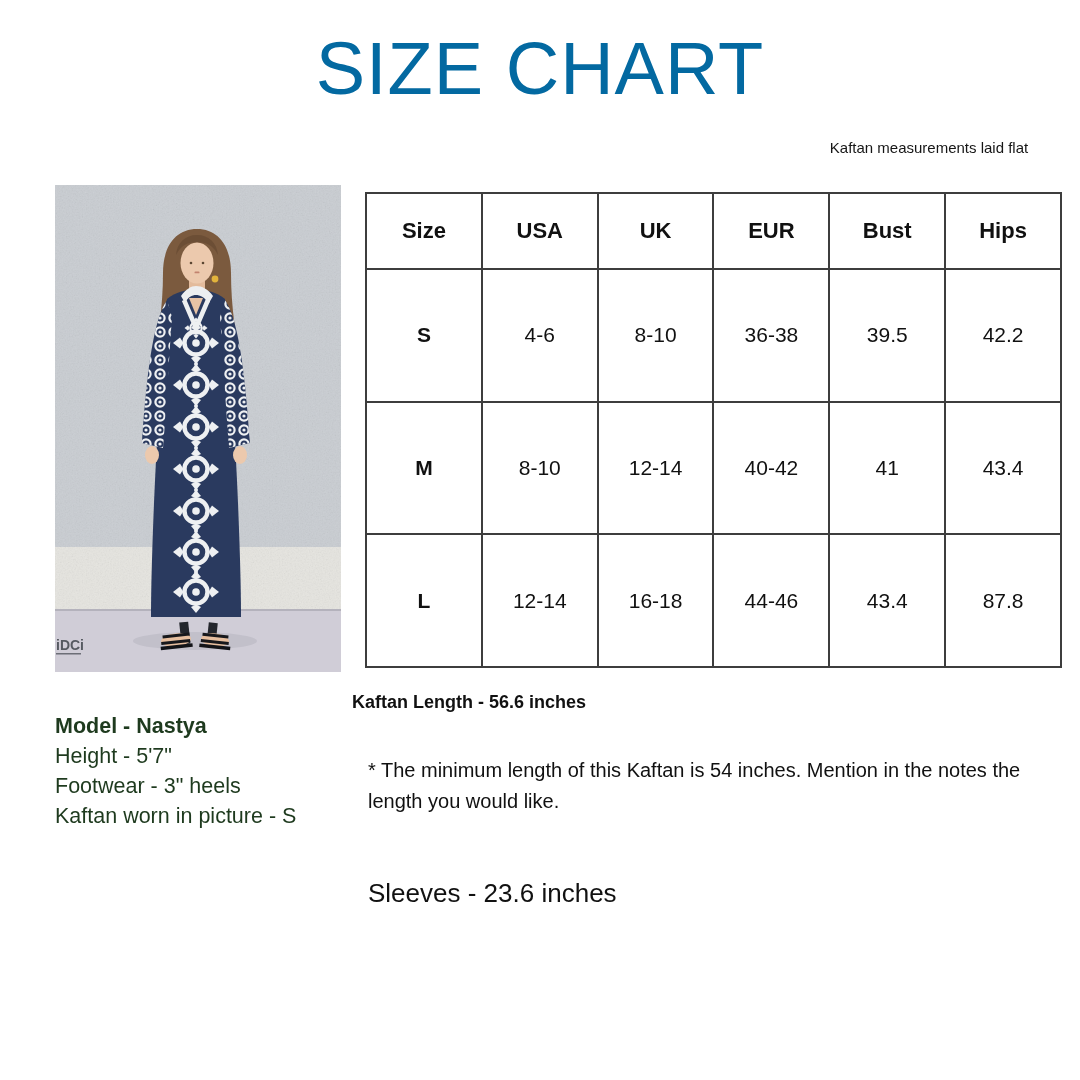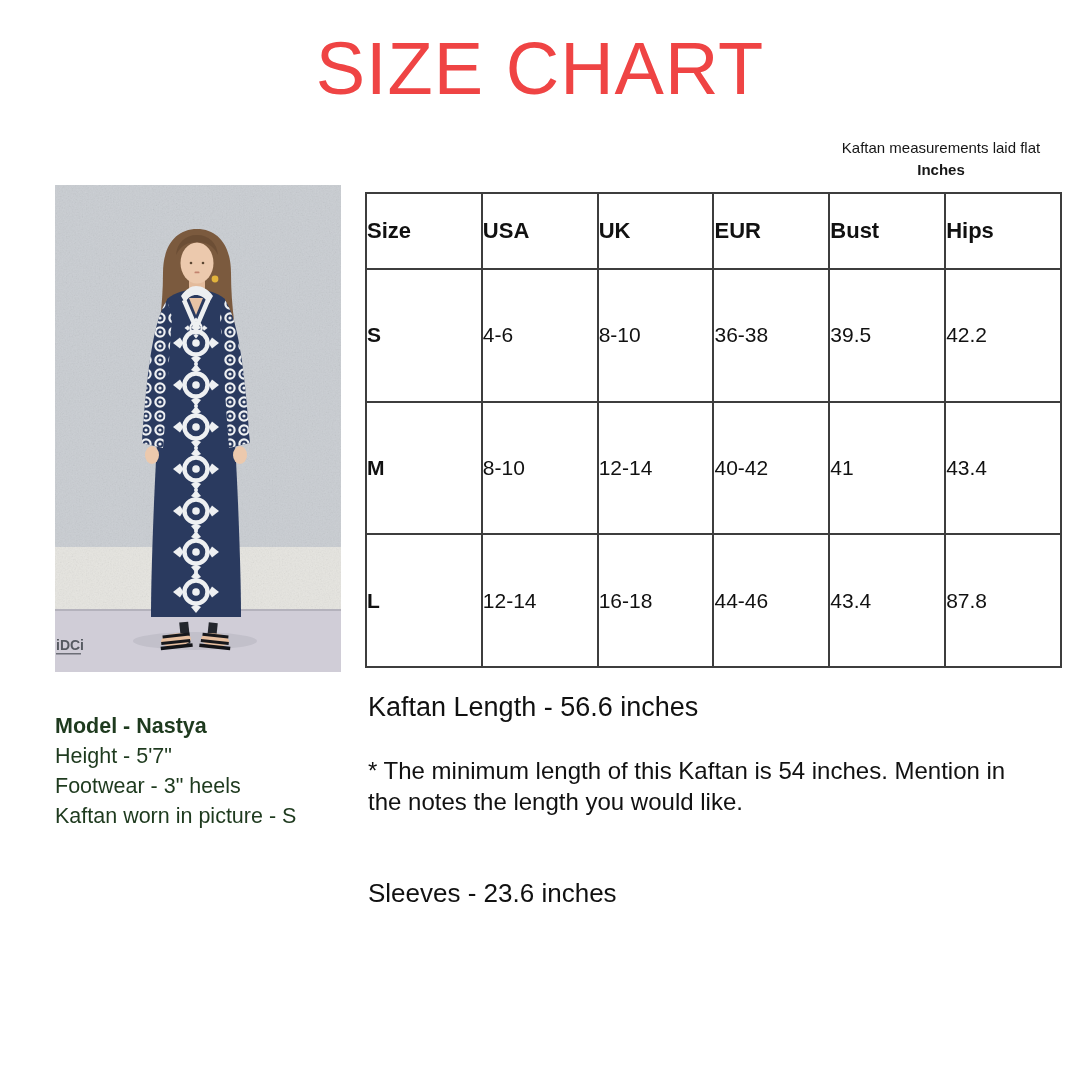--- a/index.html
+++ b/index.html
@@ -4,61 +4,60 @@
 <title>Size Chart</title>
 <style>
   html,body{margin:0;padding:0;}
   body{
     width:1080px;height:1080px;position:relative;background:#ffffff;
     font-family:"Liberation Sans", sans-serif;color:#111;overflow:hidden;
   }
   .page-title{
     position:absolute;top:26px;left:0;width:100%;margin:0;
     text-align:center;font-size:74px;font-weight:400;letter-spacing:1px;
-    color:#ef4444;
+    color:#0369a1;
   }
   .measure-note{
-    position:absolute;top:138px;right:14px;width:250px;
+    position:absolute;top:138px;right:26px;width:250px;
     text-align:center;font-size:15px;color:#161616;line-height:19px;
   }
   .measure-note .unit{font-weight:bold;margin-top:3px;}
   .photo{
     position:absolute;left:55px;top:185px;width:286px;height:487px;margin:0;
     line-height:0;
   }
   .size-table{
     position:absolute;left:365px;top:192px;width:697px;height:476px;
-    border-collapse:collapse;table-layout:fixed;text-align:left;
+    border-collapse:collapse;table-layout:fixed;text-align:center;
     font-size:21px;color:#111;
   }
   .size-table th,.size-table td{border:2px solid #3d3d3d;padding:0;}
   .size-table thead tr{height:76px;}
   .size-table tbody tr{height:80px;}
   .size-table th{font-weight:bold;font-size:22px;}
   .size-table td.size-col{font-weight:bold;}
   .model-info{
     position:absolute;left:55px;top:679px;margin:0;
     font-size:21.5px;line-height:30px;color:#1e3a1e;
   }
   .model-info p{margin:0;}
   .model-info .lead{font-weight:bold;margin-top:32px;}
-  .kaftan-length{position:absolute;left:368px;top:692px;margin:0;font-size:27px;}
-  .length-note{position:absolute;left:368px;top:755px;margin:0;width:655px;font-size:24px;line-height:31px;}
+  .kaftan-length{position:absolute;left:352px;top:692px;margin:0;font-size:18px;font-weight:bold;}
+  .length-note{position:absolute;left:368px;top:755px;margin:0;width:655px;font-size:20px;line-height:31px;}
   .sleeves{position:absolute;left:368px;top:878px;margin:0;font-size:26px;}
 </style>
 </head>
 <body>
 
 <main>
 
   <h1 class="page-title">SIZE CHART</h1>
 
   <div class="measure-note">
     <div>Kaftan measurements laid flat</div>
-    <div class="unit">Inches</div>
   </div>
 
   <figure class="photo">
     <svg viewBox="0 0 286 487" width="286" height="487">
       <defs>
         <filter id="stucco">
           <feTurbulence type="fractalNoise" baseFrequency="0.7" numOctaves="2" seed="11" stitchTiles="stitch"></feTurbulence>
           <feColorMatrix type="saturate" values="0"></feColorMatrix>
         </filter>
         <pattern id="emb" width="14" height="14" patternUnits="userSpaceOnUse">

